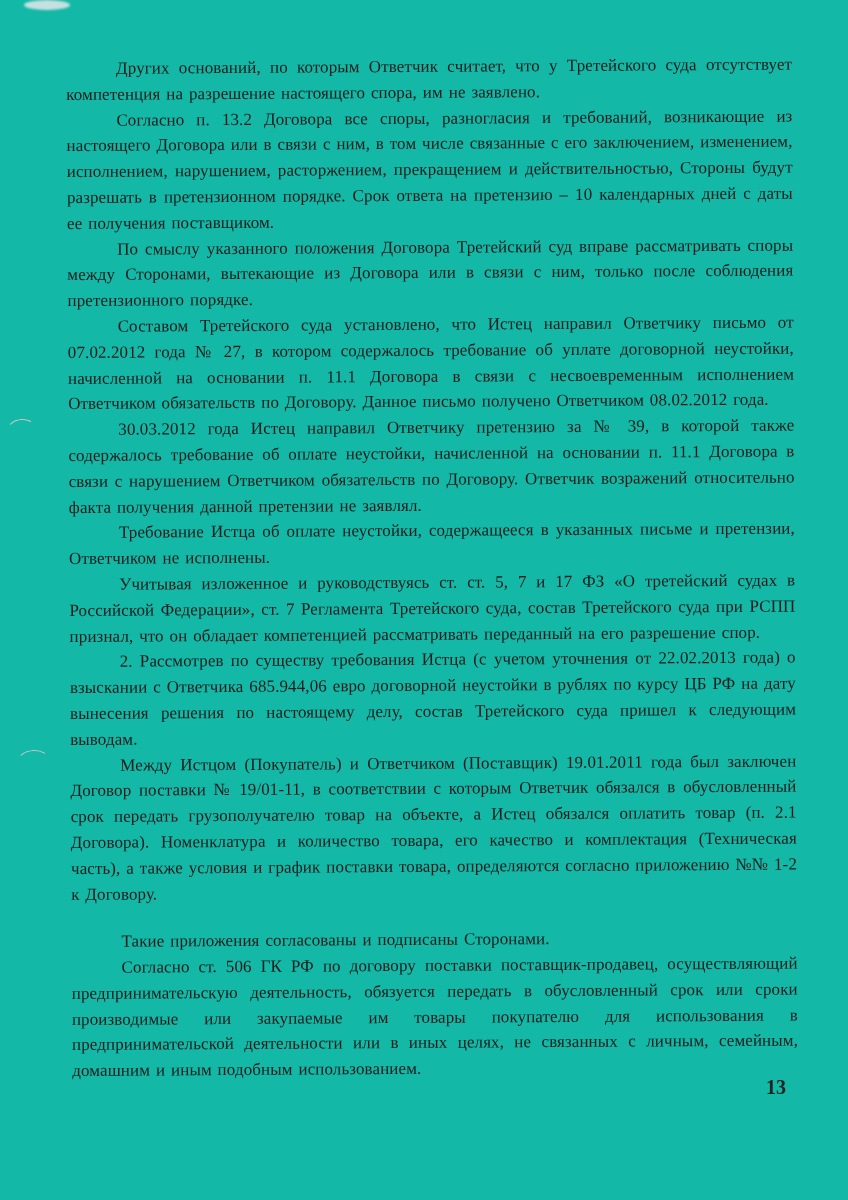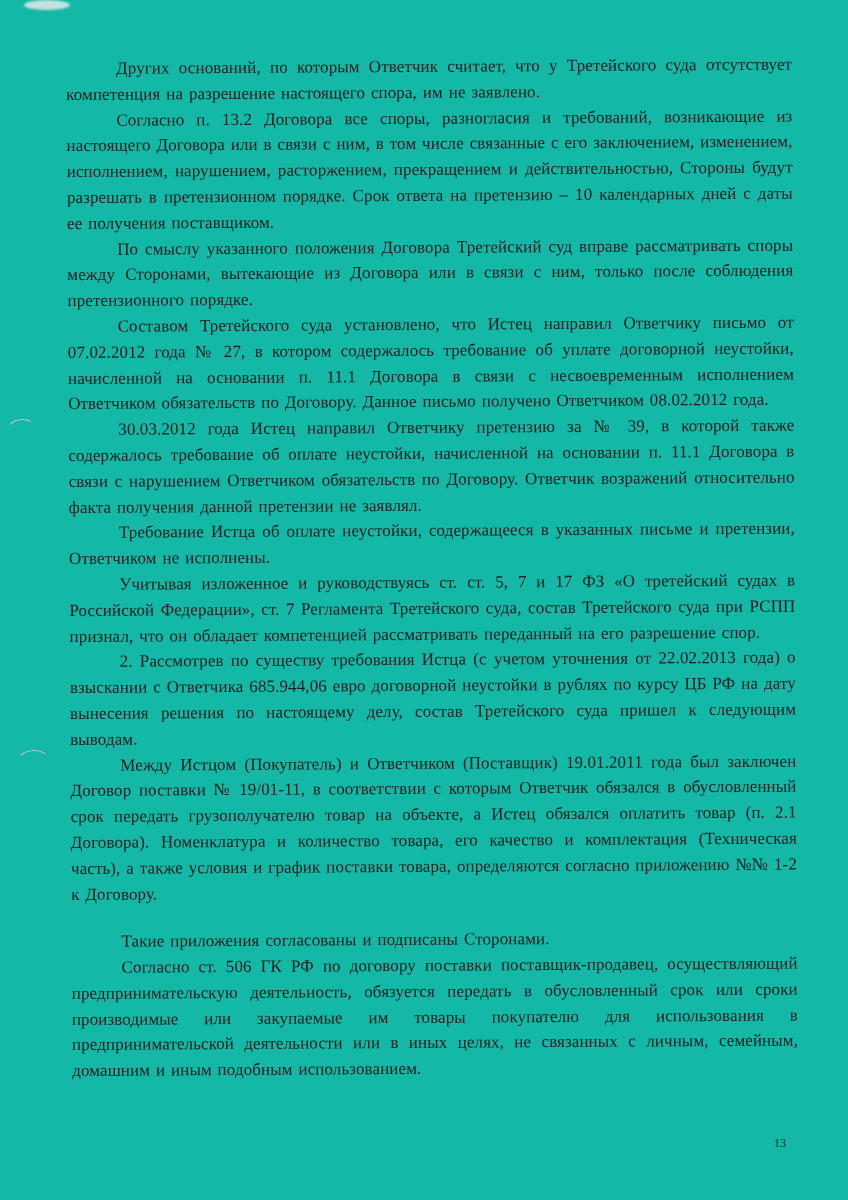--- a/index.html
+++ b/index.html
@@ -32,23 +32,24 @@
     text-indent: 50px;
     word-spacing: 1.5px;
     letter-spacing: 0.1px;
   }
   .content p.after-gap {
     margin-top: 22px;
   }
   .page-number {
     position: absolute;
     right: 62px;
-    top: 1136px;
-    font-size: 12px;
+    top: 1076px;
+    font-size: 20px;
     color: #222;
+    font-weight: bold;
   }
   
   .smudge {
     position: absolute;
     left: 24px;
     top: 0px;
     width: 46px;
     height: 10px;
     background: #e4e8eb;
     border-radius: 50%;

